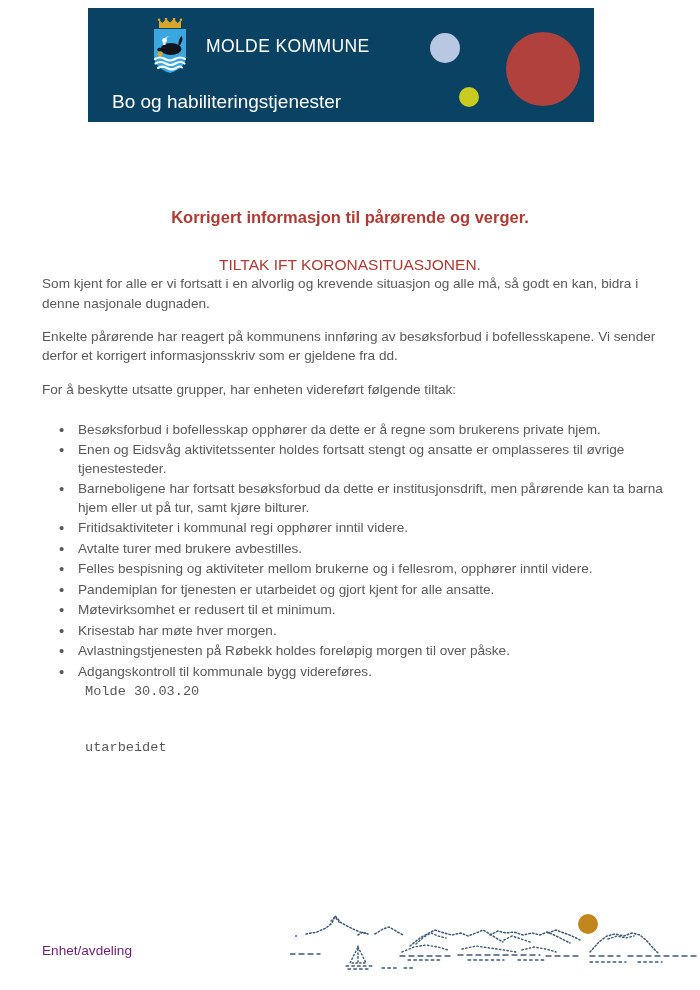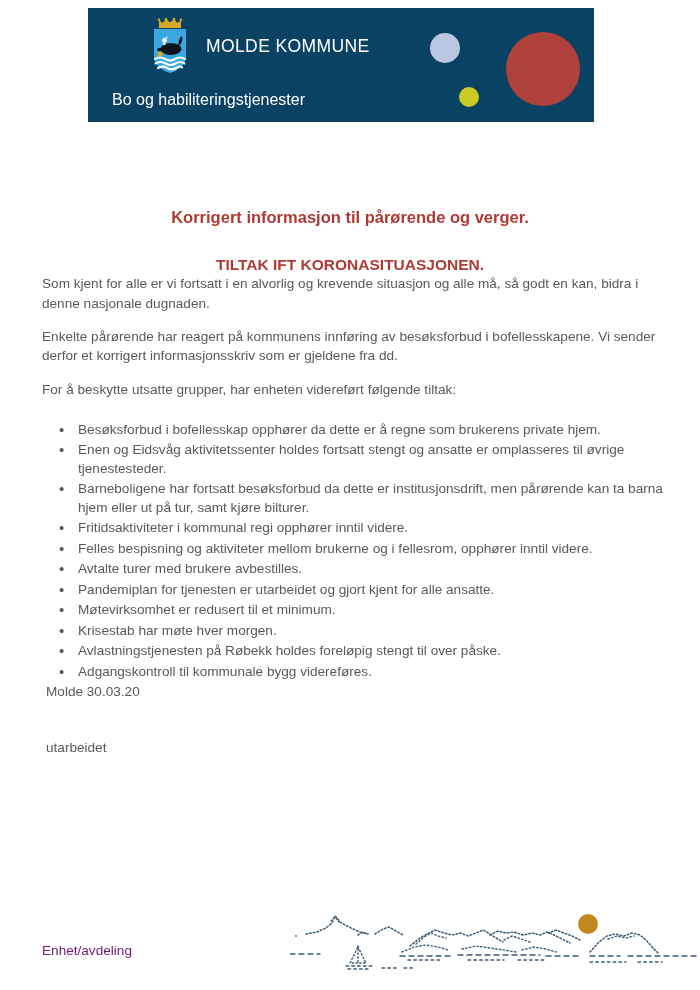--- a/index.html
+++ b/index.html
@@ -45,21 +45,21 @@
     font-size: 17.5px;
     letter-spacing: 0.4px;
     font-weight: 400;
     white-space: nowrap;
   }
   .unit-name {
     position: absolute;
     left: 24px;
     top: 83px;
     color: #ffffff;
-    font-size: 16px;
+    font-size: 19px;
     font-weight: 400;
     white-space: nowrap;
   }
   .deco-circle {
     position: absolute;
     border-radius: 50%;
   }
   .deco-lightblue { left: 342px; top: 25px;  width: 30px; height: 30px; background: #b9c7e2; }
   .deco-yellow    { left: 371px; top: 79px;  width: 20px; height: 20px; background: #c9cb21; }
   .deco-red       { left: 418px; top: 24px;  width: 74px; height: 74px; background: #b0413c; }
@@ -79,21 +79,21 @@
   .heading-primary {
     color: #b03a33;
     font-size: 16.5px;
     font-weight: bold;
     margin: 0;
     line-height: 1.2;
   }
   .heading-secondary {
     color: #b03a33;
     font-size: 15.5px;
-    font-weight: bold;
+    font-weight: normal;
     margin: 28px 0 0 0;
     line-height: 1.2;
   }
 
   .prose {
     margin: 0;
     padding: 0 42px 0 42px;
   }
   .prose p {
     font-size: 13.6px;
@@ -120,21 +120,22 @@
     content: "\2022";
     position: absolute;
     left: -19px;
     top: -1px;
     font-size: 15px;
     color: #595959;
   }
 
   
   .signature {
-    padding-left: 46px;
+    padding-left: 85px;
+    font-family: Liberation Mono, monospace;
   }
   .signature-line {
     font-size: 13.6px;
     line-height: 1.34;
     color: #595959;
   }
   .signature-gap { height: 38px; }
 
   
   .footer {
@@ -217,26 +218,26 @@
     <p class="first-para">Som kjent for alle er vi fortsatt i en alvorlig og krevende situasjon og alle må, så godt en kan, bidra i denne nasjonale dugnaden.</p>
     <p>Enkelte pårørende har reagert på kommunens innføring av besøksforbud i bofellesskapene. Vi sender derfor et korrigert informasjonsskriv som er gjeldene fra dd.</p>
     <p>For å beskytte utsatte grupper, har enheten videreført følgende tiltak:</p>
   </div>
 
   <ul class="measures-list">
     <li>Besøksforbud i bofellesskap opphører da dette er å regne som brukerens private hjem.</li>
     <li>Enen og Eidsvåg aktivitetssenter holdes fortsatt stengt og ansatte er omplasseres til øvrige tjenestesteder.</li>
     <li>Barneboligene har fortsatt besøksforbud da dette er institusjonsdrift, men pårørende kan ta barna hjem eller ut på tur, samt kjøre bilturer.</li>
     <li>Fritidsaktiviteter i kommunal regi opphører inntil videre.</li>
+    <li>Avtalte turer med brukere avbestilles.</li>
     <li>Felles bespisning og aktiviteter mellom brukerne og i fellesrom, opphører inntil videre.</li>
-    <li>Avtalte turer med brukere avbestilles.</li>
     <li>Pandemiplan for tjenesten er utarbeidet og gjort kjent for alle ansatte.</li>
     <li>Møtevirksomhet er redusert til et minimum.</li>
     <li>Krisestab har møte hver morgen.</li>
-    <li>Avlastningstjenesten på Røbekk holdes foreløpig stengt til over påske.</li>
+    <li>Avlastningstjenesten på Røbekk holdes foreløpig morgen til over påske.</li>
     <li>Adgangskontroll til kommunale bygg videreføres.</li>
   </ul>
 
   <div class="signature">
     <div class="signature-line">Molde 30.03.20</div>
     <div class="signature-gap"></div>
     <div class="signature-line">utarbeidet</div>
   </div>
 </div>
 

